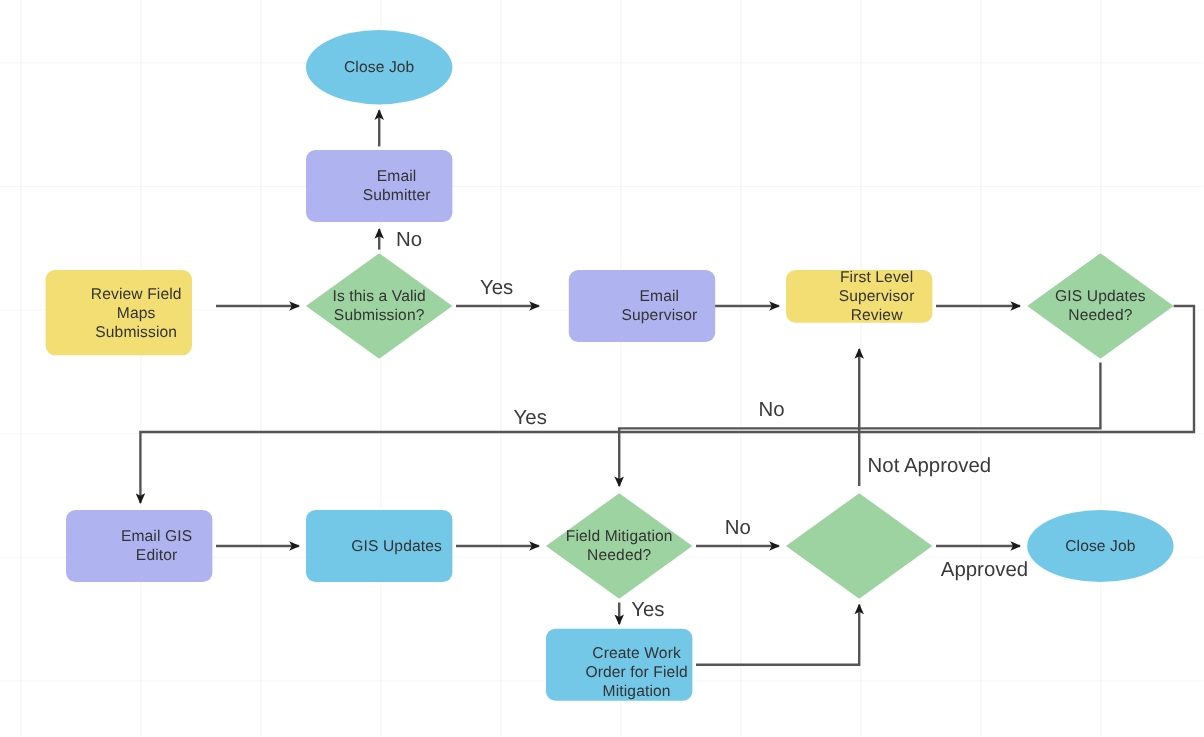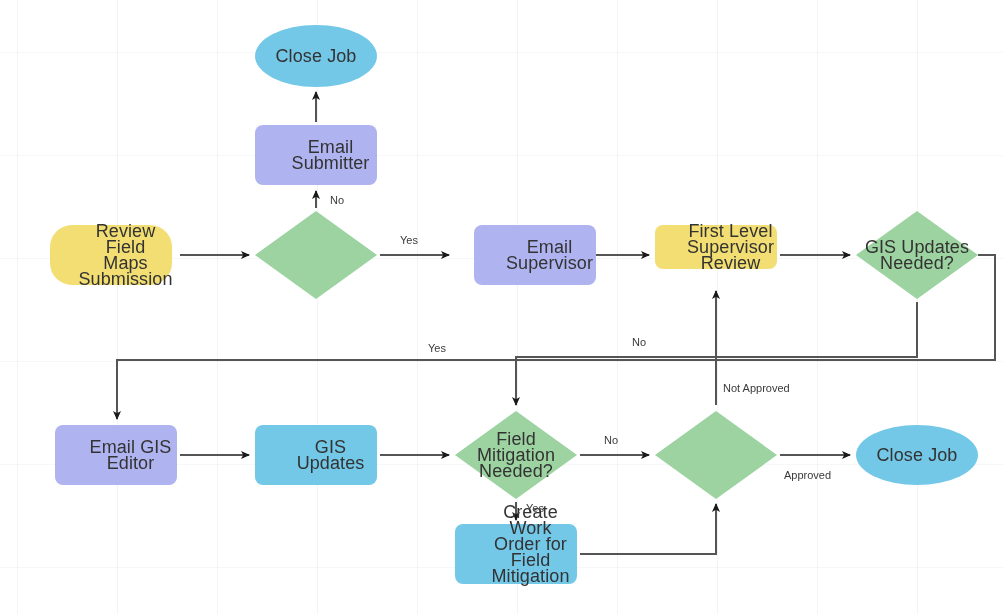--- a/index.html
+++ b/index.html
@@ -29,21 +29,21 @@
     pointer-events: none;
   }
   .node {
     position: absolute;
     box-sizing: border-box;
     display: flex;
     align-items: center;
     justify-content: center;
     text-align: center;
     color: #333333;
-    font-size: 18px;
+    font-size: 13px;
     line-height: 16px;
     letter-spacing: 0.1px;
     user-select: none;
   }
   .node-process {
     border-radius: 8px;
     padding-left: 29px;
   }
   .node-terminal {
     border-radius: 50%;
@@ -61,21 +61,21 @@
     position: relative;
     z-index: 2;
     padding: 0 4px;
   }
   .node-label {
     white-space: pre-line;
   }
   .edge-label {
     position: absolute;
     color: #3a3a3a;
-    font-size: 11px;
+    font-size: 17px;
     line-height: 14px;
     white-space: nowrap;
     user-select: none;
   }
 </style>
 </head>
 <body>
 
 <div id="canvas">
 
@@ -104,29 +104,31 @@
       </g>
   </svg>
 
   <div id="nodes-layer">
       <div class="node node-terminal" style="left: 255px; top: 25px; width: 122px; height: 62px; background: rgb(115, 200, 232);">
         <span class="node-label">Close Job</span>
       </div>
       <div class="node node-process" style="left: 255px; top: 125px; width: 122px; height: 60px; background: rgb(175, 180, 240);">
         <span class="node-label">Email Submitter</span>
       </div>
-      <div class="node node-process" style="left: 50px; top: 225px; width: 122px; height: 60px; background: rgb(242, 222, 114); border-radius: 22px;">
+      <div class="node node-process" style="left: 38px; top: 225px; width: 122px; height: 71px; background: rgb(242, 222, 114);">
         <span class="node-label">Review Field
 Maps
 Submission</span>
       </div>
       <div class="node node-decision" style="left: 255px; top: 211px; width: 122px; height: 88px;">
         <svg class="diamond-shape" viewBox="0 0 122 88">
           <polygon points="61,0 122,44 61,88 0,44" fill="#9CD3A0"></polygon>
         </svg>
+        <span class="node-label">Is this a Valid
+Submission?</span>
       </div>
       <div class="node node-process" style="left: 474px; top: 225px; width: 122px; height: 60px; background: rgb(175, 180, 240);">
         <span class="node-label">Email
 Supervisor</span>
       </div>
       <div class="node node-process" style="left: 655px; top: 225px; width: 122px; height: 44px; background: rgb(242, 222, 114);">
         <span class="node-label">First Level
 Supervisor
 Review</span>
       </div>

